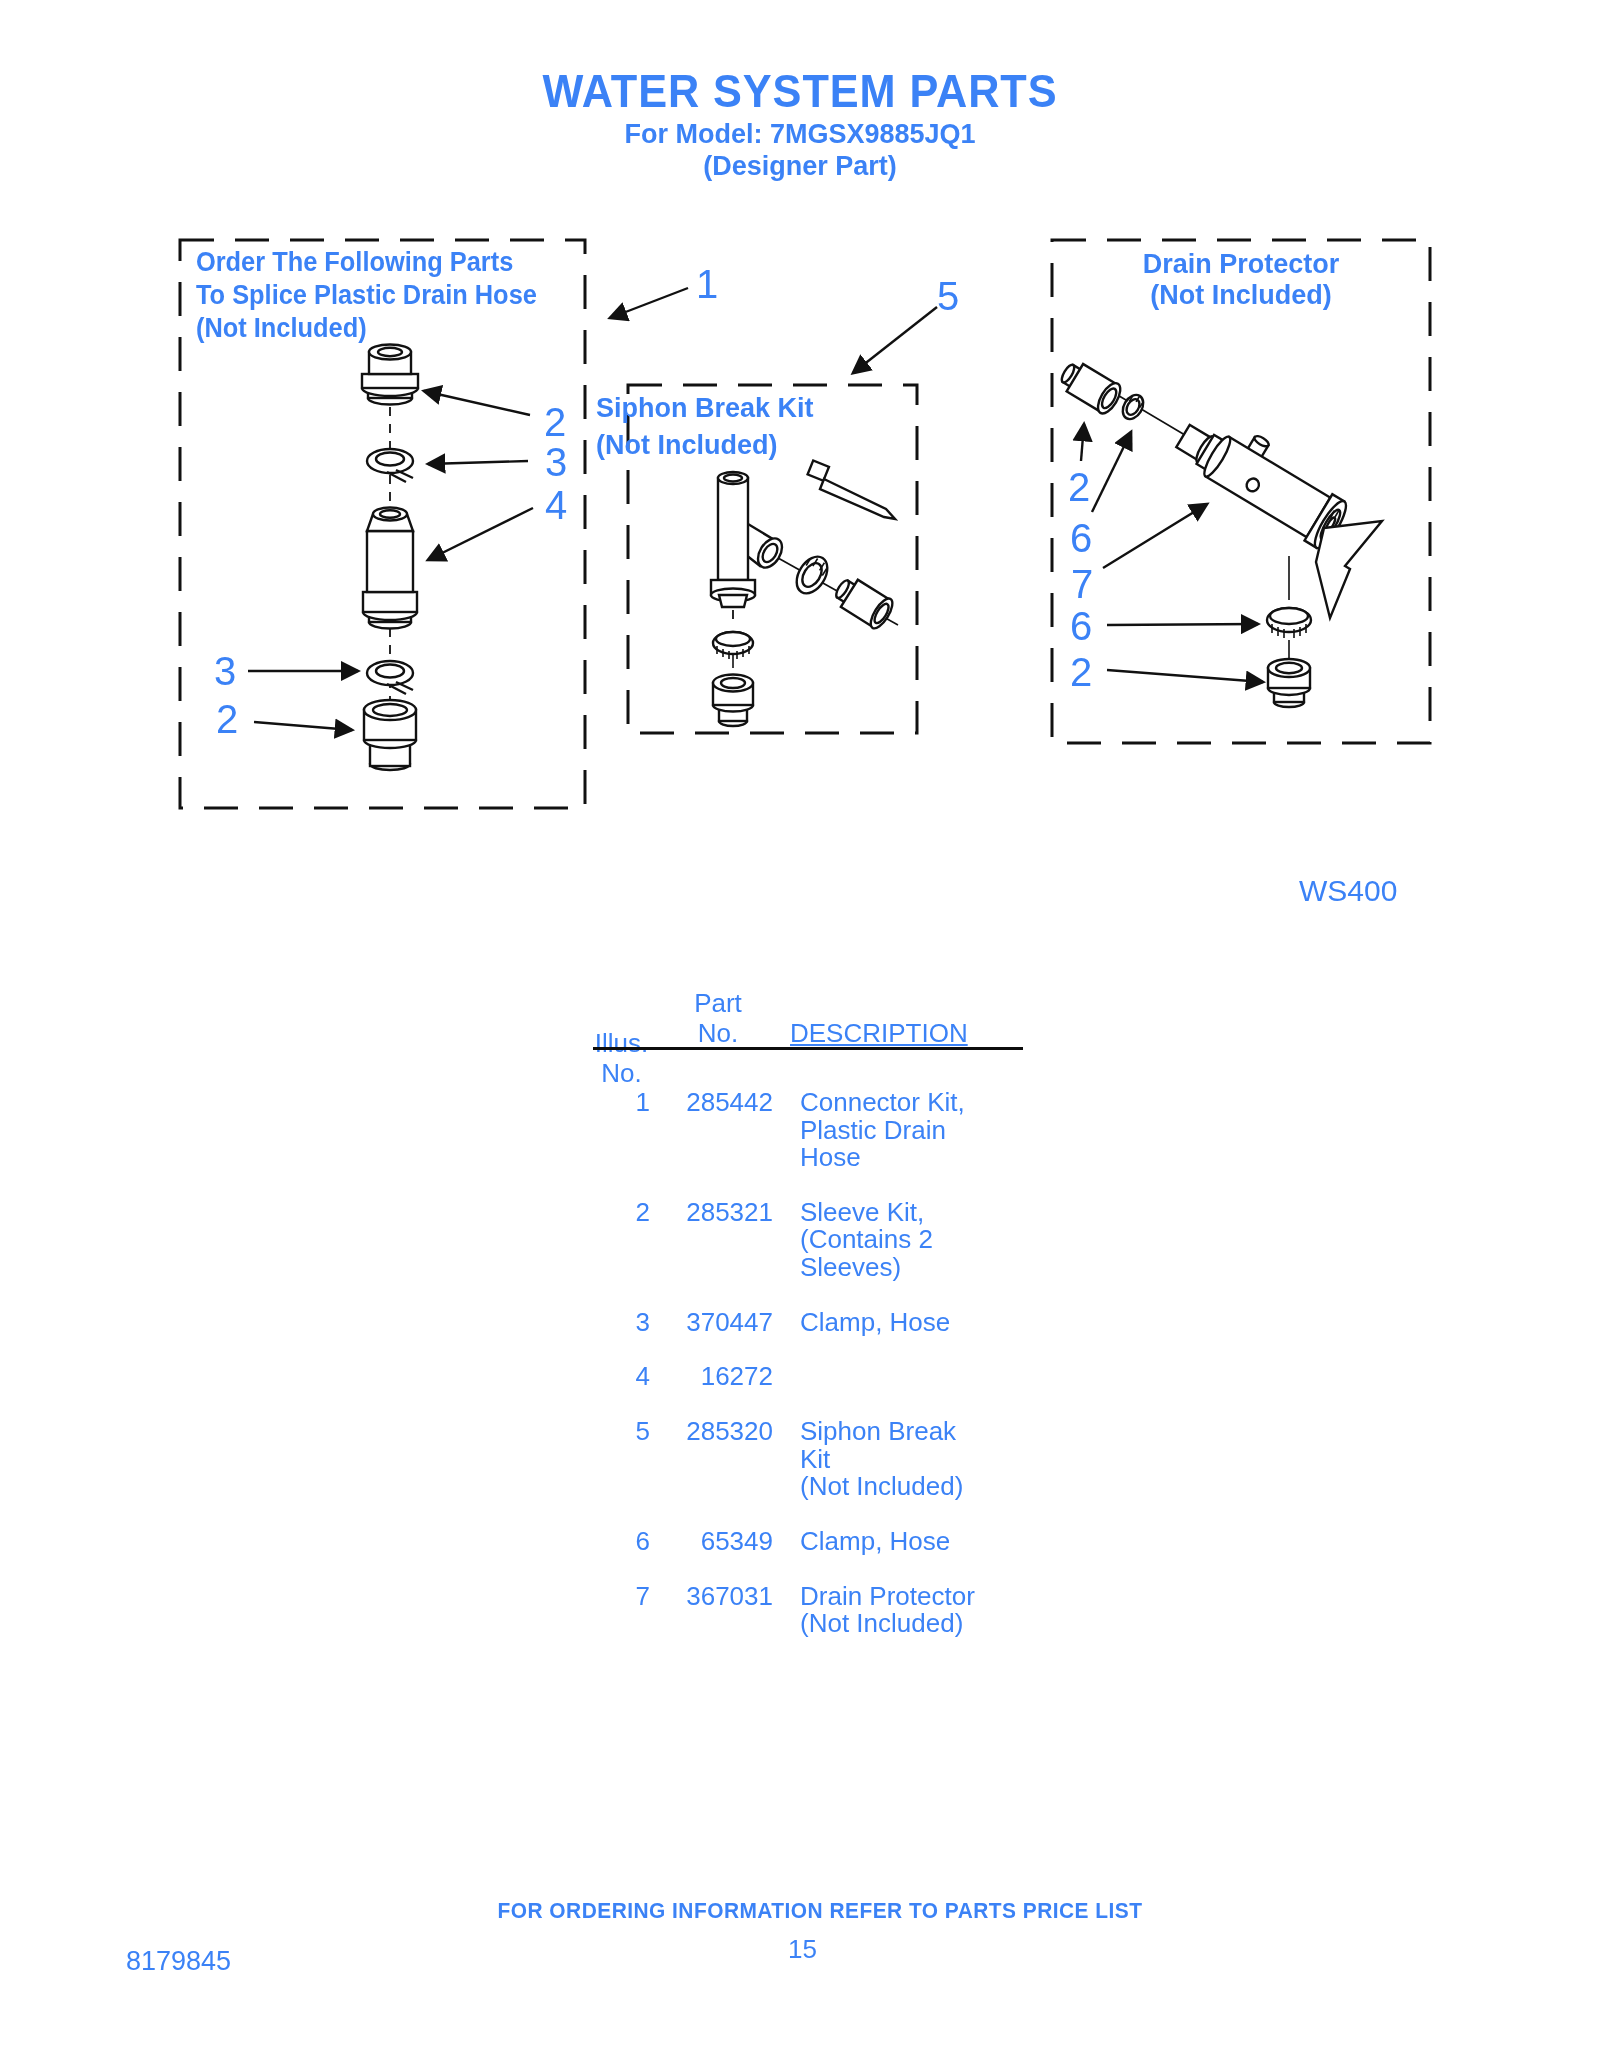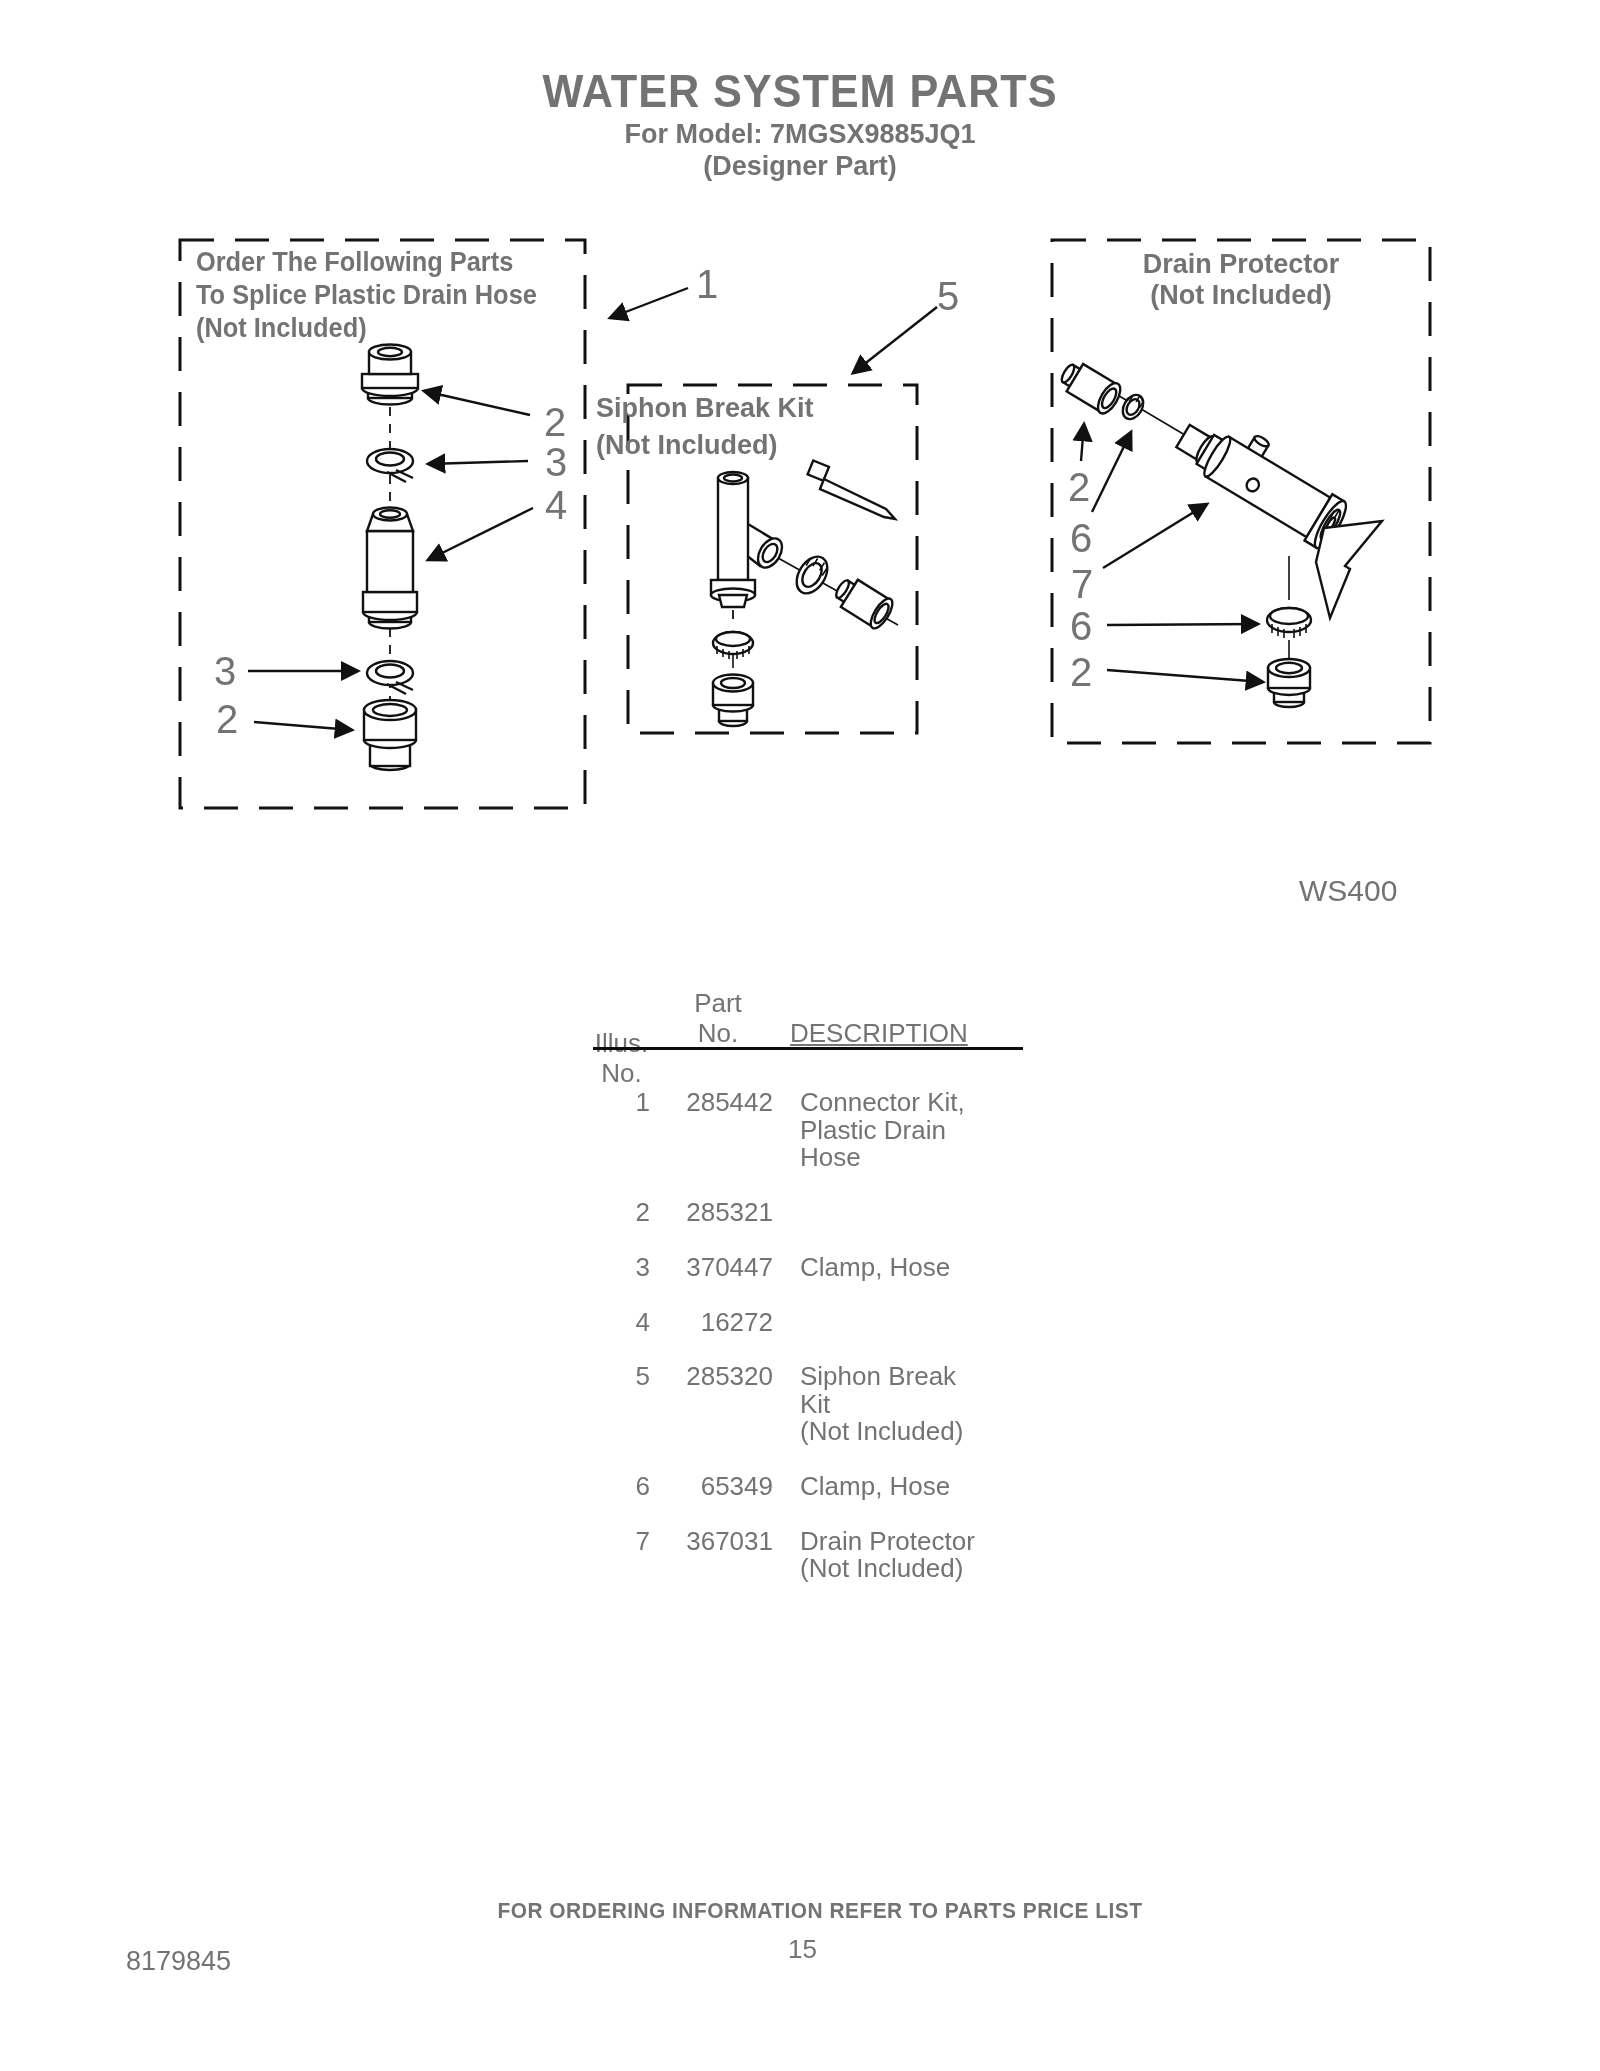--- a/index.html
+++ b/index.html
@@ -1,18 +1,18 @@
 <!DOCTYPE html>
 <html><head>
 <meta charset="utf-8">
 <style>
   html,body{margin:0;padding:0;background:#ffffff;}
   .page{
     position:relative;width:1600px;height:2071px;background:#fff;
-    font-family:"Liberation Sans", sans-serif;color:#737373;overflow:hidden;
+    font-family:"Liberation Sans", sans-serif;color:#3b82f6;overflow:hidden;
   }
   .abs{position:absolute;white-space:pre-line;}
   .art{position:absolute;left:0;top:0;width:1600px;height:2071px;}
   .title{left:0;width:1600px;top:64px;text-align:center;font-size:46px;font-weight:bold;
          transform:scaleX(0.94);letter-spacing:1px;}
   .sub1{left:0;width:1600px;top:119px;text-align:center;font-size:27px;font-weight:bold;}
   .sub2{left:0;width:1600px;top:151px;text-align:center;font-size:27px;font-weight:bold;}
   .boxlabel{font-size:27px;font-weight:bold;line-height:33px;}
   .splice-label{left:196px;top:246px;transform:scaleX(0.94);transform-origin:left top;width:420px;}
   .siphon-label{left:596px;top:390px;width:289px;line-height:37px;}
@@ -260,20 +260,23 @@
       <div class="row">
         <div class="c1">1</div>
         <div class="c2">285442</div>
         <div class="c3">Connector Kit,
 Plastic Drain
 Hose</div>
       </div>
       <div class="row">
         <div class="c1">2</div>
         <div class="c2">285321</div>
+        <div class="c3">Sleeve Kit,
+(Contains 2
+Sleeves)</div>
       </div>
       <div class="row">
         <div class="c1">3</div>
         <div class="c2">370447</div>
         <div class="c3">Clamp, Hose</div>
       </div>
       <div class="row">
         <div class="c1">4</div>
         <div class="c2">16272</div>
       </div>

